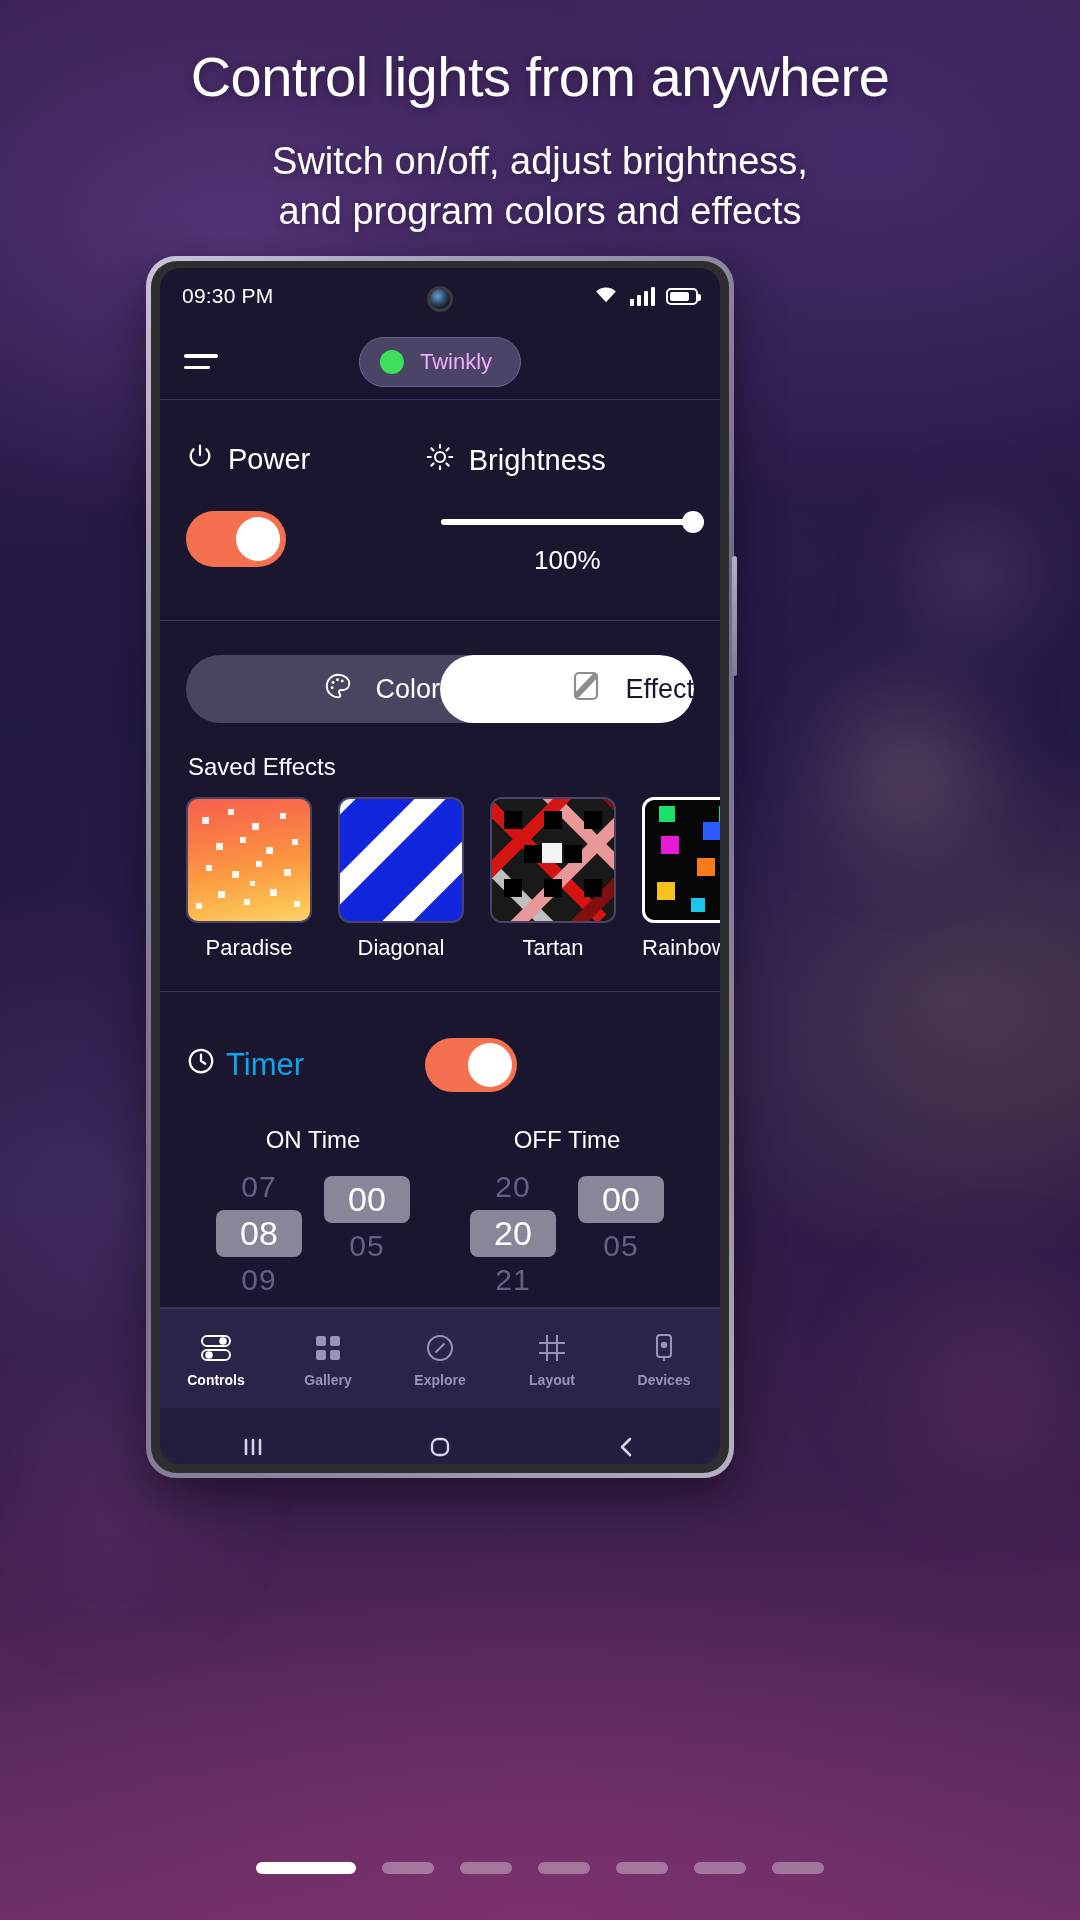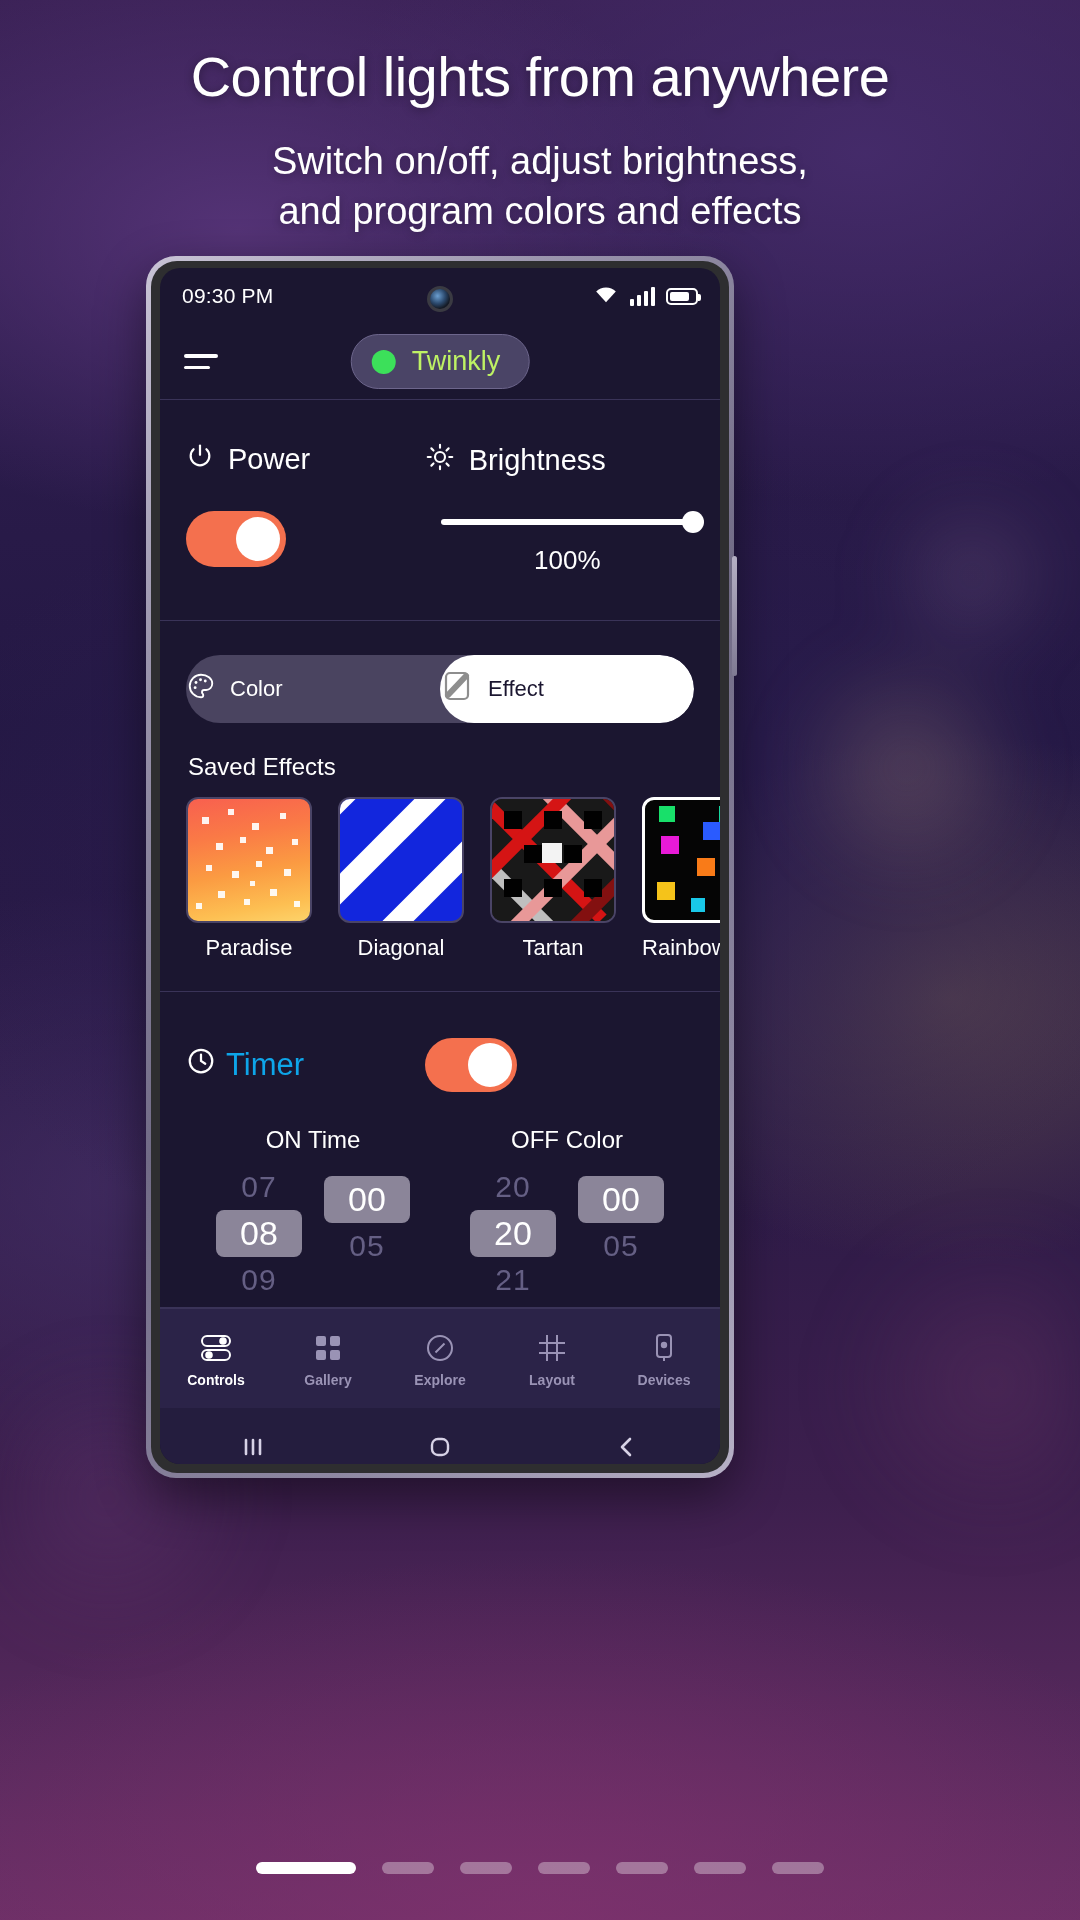--- a/index.html
+++ b/index.html
@@ -118,21 +118,21 @@
   .hamburger i { display:block; height: 3.5px; background: #fff; border-radius: 2px; }
   .hamburger i:nth-child(1){ width: 34px; }
   .hamburger i:nth-child(2){ width: 26px; }
   .device-pill {
     position: absolute; left: 50%; transform: translateX(-50%);
     display: flex; align-items: center; gap: 16px;
     background: #4a4466; border: 1px solid #6d668c;
     border-radius: 30px; padding: 11px 28px 11px 20px;
   }
   .dot-green { width: 24px; height: 24px; border-radius: 50%; background: #3ce05a; }
-  .device-name { color: #bef264; font-size: 27px; }
+  .device-name { color: #f0abfc; font-size: 22px; }
 
   
   .card { border-bottom: 1px solid #3a3358; padding: 0 26px; }
 
   
   .pb { display: flex; padding: 42px 0 44px 0; }
   .pb-left { width: 47%; }
   .pb-right { width: 53%; }
   .pb-label { display: flex; align-items: center; gap: 14px; color: #fff; font-size: 29px; }
   .pb-label svg { flex: 0 0 auto; }
@@ -154,22 +154,22 @@
   }
   .slider-val { margin-top: 20px; text-align: center; color: #fff; font-size: 26px; }
 
   
   .fx-card { padding-top: 34px; padding-bottom: 30px; }
   .segmented {
     display: flex; background: #4a4460; border-radius: 34px; height: 68px;
     overflow: hidden;
   }
   .seg {
-    flex: 1; display: flex; align-items: center; justify-content: flex-start; gap: 14px;
-    font-size: 22px; color: #ffffff; cursor: pointer;
+    flex: 1; display: flex; align-items: center; justify-content: flex-end; gap: 22px;
+    font-size: 27px; color: #ffffff; cursor: pointer;
   }
   .seg.active { background: #ffffff; color: #1b1630; border-radius: 34px; }
   .section-title { color: #ffffff; font-size: 24px; margin: 30px 0 16px 2px; }
 
   .fx-grid { display: flex; gap: 26px; }
   .fx-item { width: 126px; }
   .fx-thumb {
     width: 126px; height: 126px; border-radius: 12px; overflow: hidden;
     border: 2px solid #4a4466; position: relative;
   }
@@ -462,21 +462,21 @@
                 <div class="w-dim">09</div>
               </div>
               <div class="wheel">
                 <div class="w-dim"></div>
                 <div class="w-sel">00</div>
                 <div class="w-dim">05</div>
               </div>
             </div>
           </div>
           <div class="tcol">
-            <div class="tcol-title">OFF Color</div>
+            <div class="tcol-title">OFF Time</div>
             <div class="wheels">
               <div class="wheel">
                 <div class="w-dim">20</div>
                 <div class="w-sel">20</div>
                 <div class="w-dim">21</div>
               </div>
               <div class="wheel">
                 <div class="w-dim"></div>
                 <div class="w-sel">00</div>
                 <div class="w-dim">05</div>

